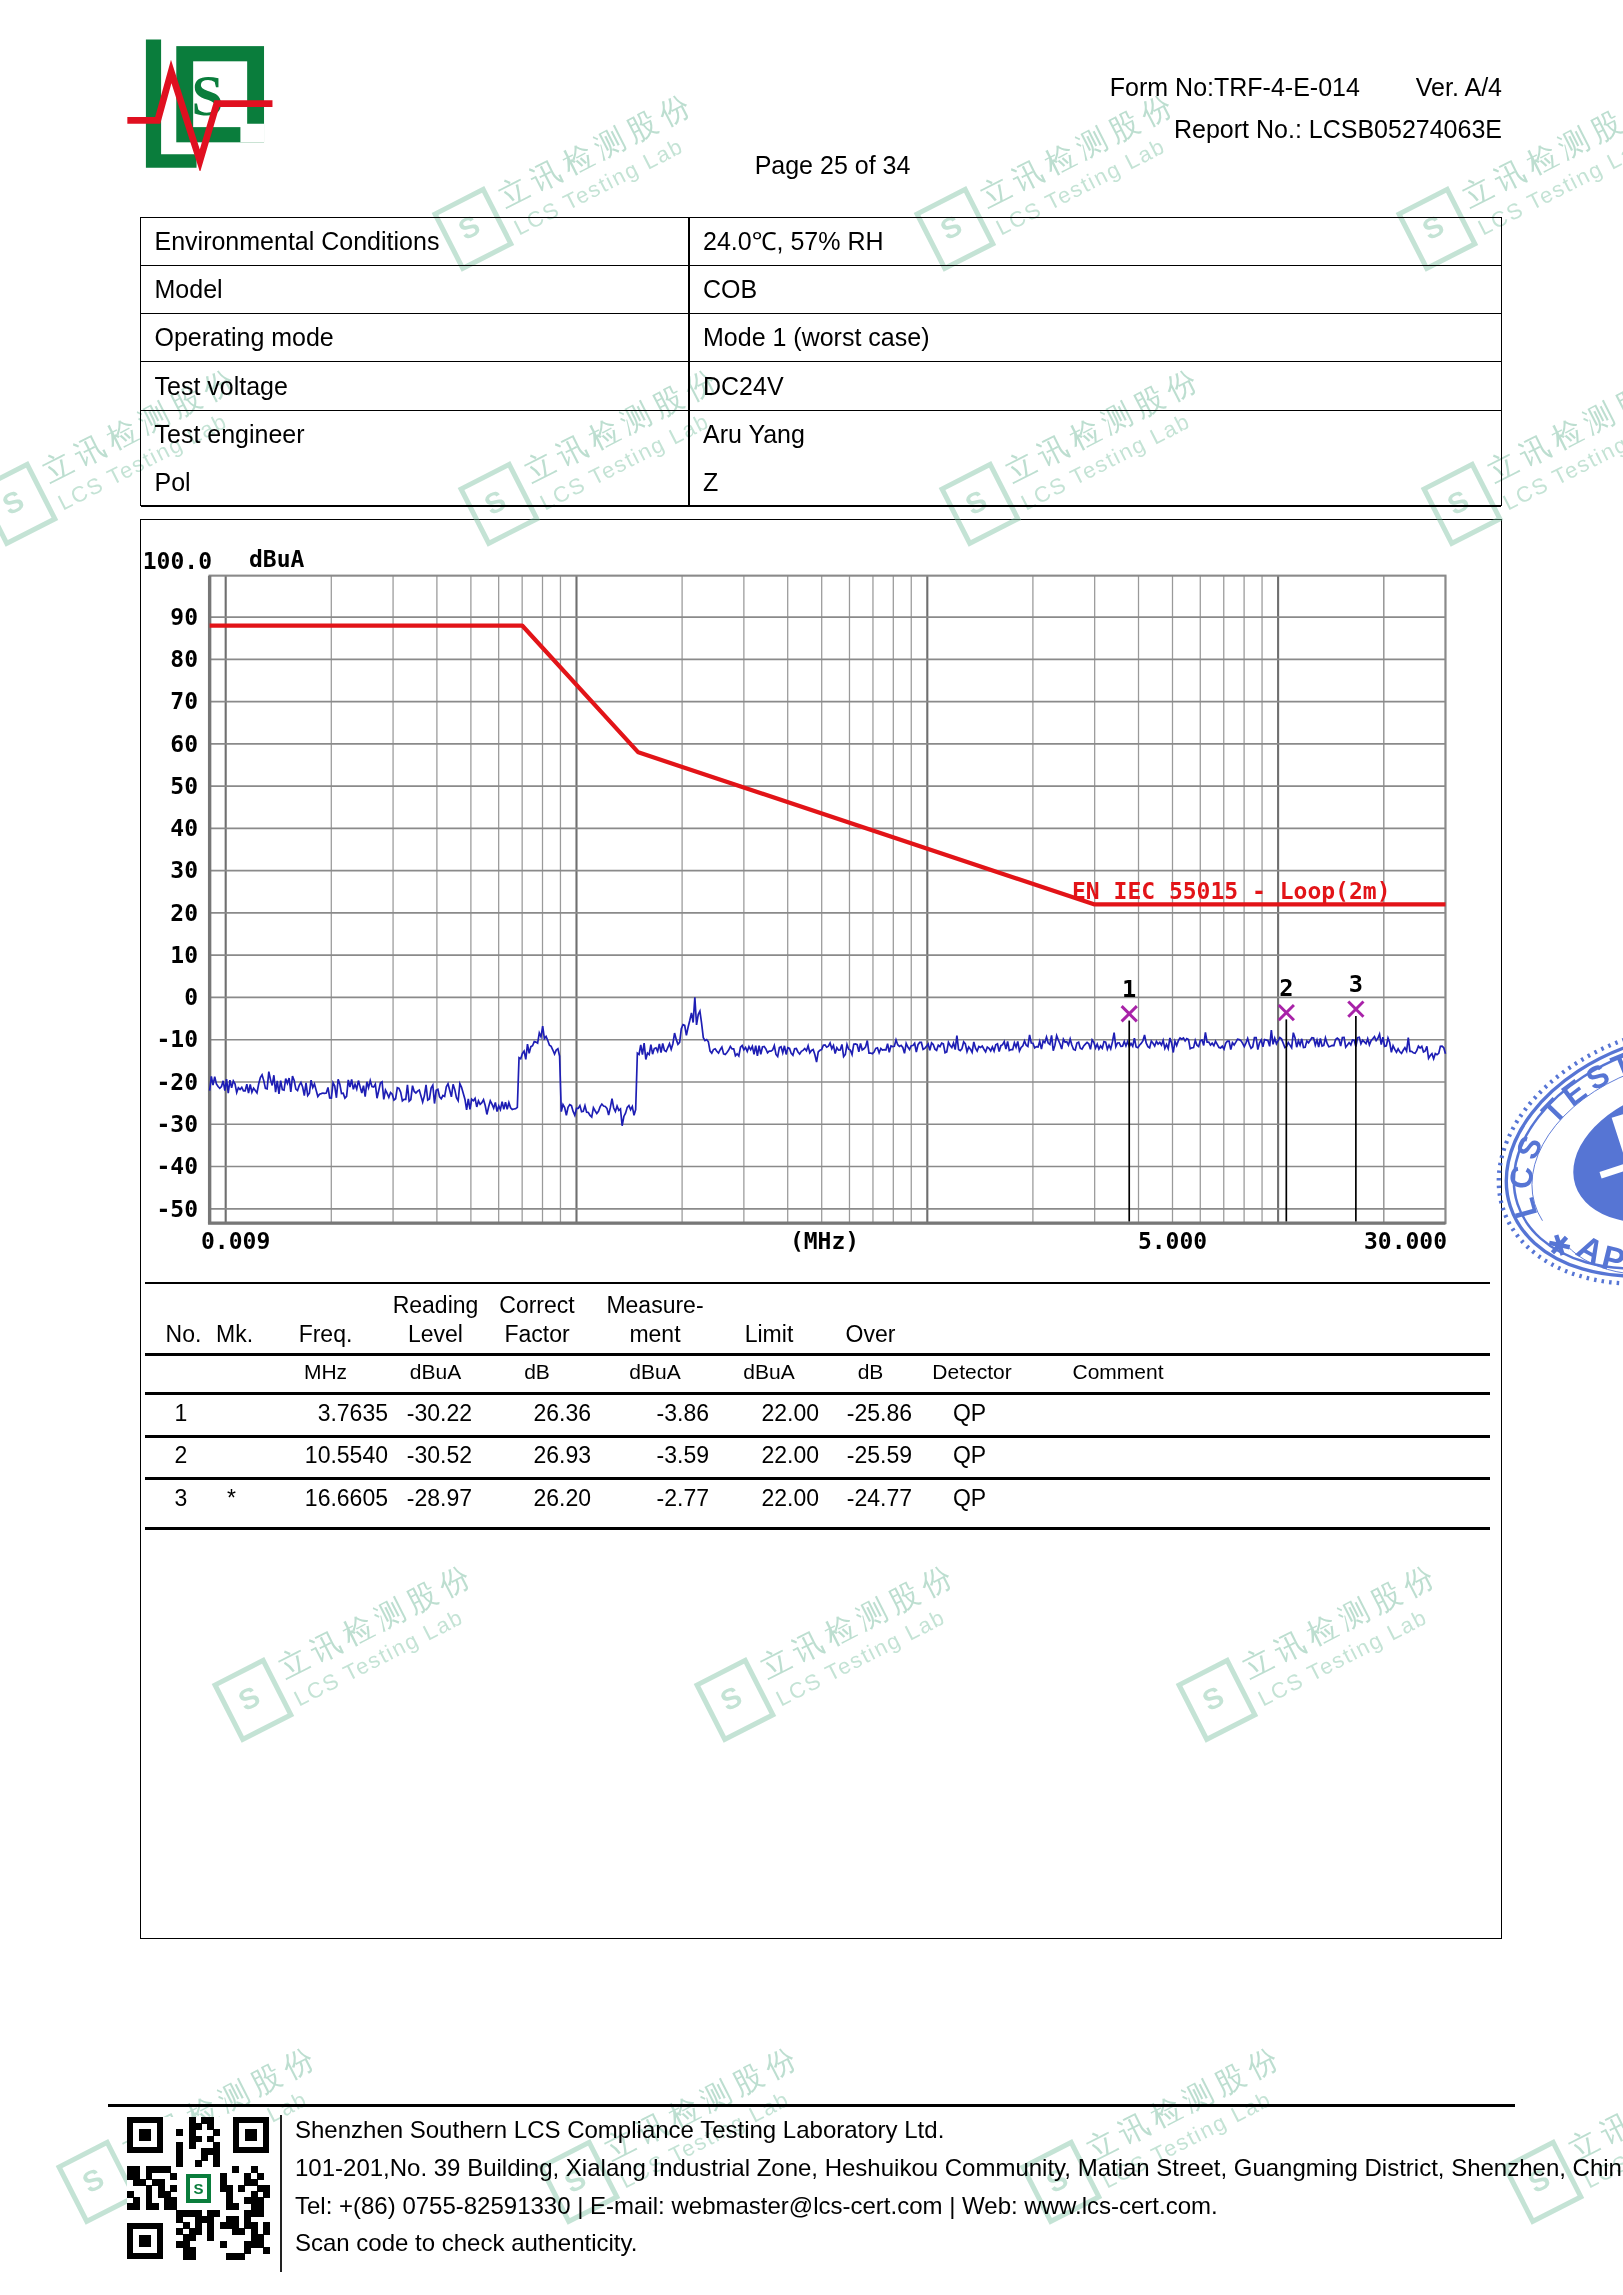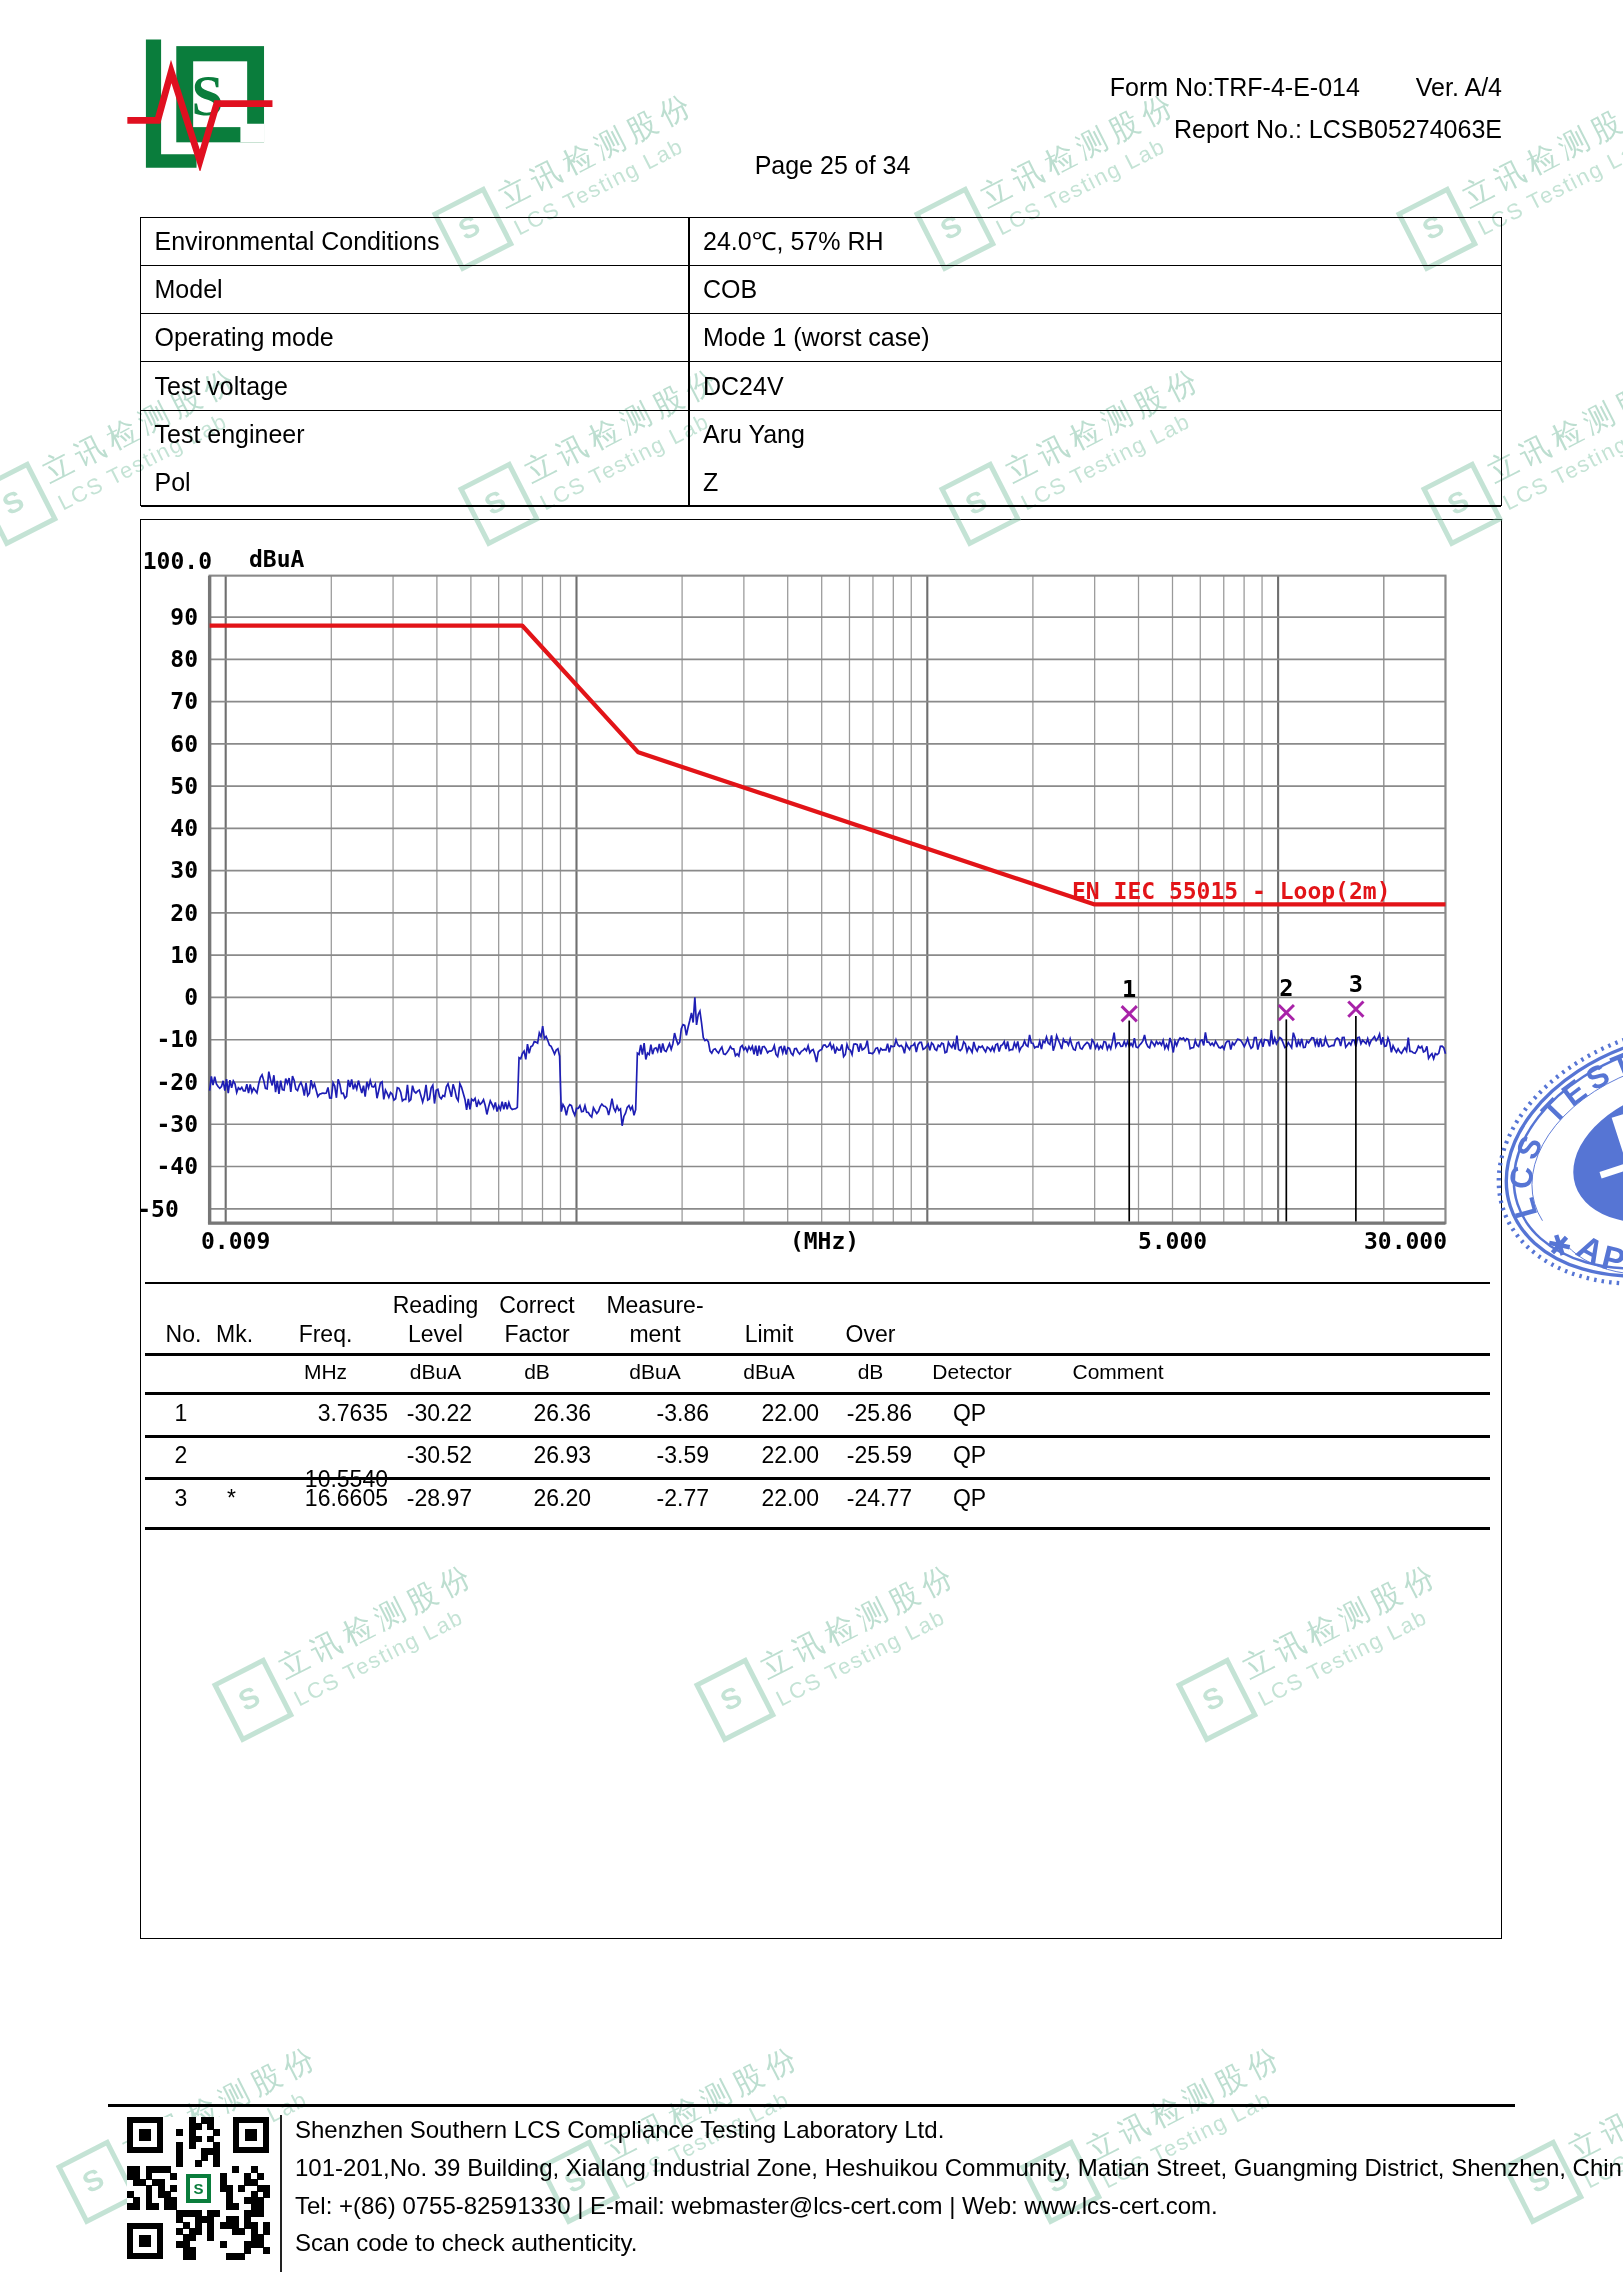--- a/index.html
+++ b/index.html
@@ -342,21 +342,21 @@
       <div class="ytick cfont" style="left: 118px; top: 773px;">50</div>
       <div class="ytick cfont" style="left: 118px; top: 815px;">40</div>
       <div class="ytick cfont" style="left: 118px; top: 857px;">30</div>
       <div class="ytick cfont" style="left: 118px; top: 900px;">20</div>
       <div class="ytick cfont" style="left: 118px; top: 942px;">10</div>
       <div class="ytick cfont" style="left: 118px; top: 984px;">0</div>
       <div class="ytick cfont" style="left: 118px; top: 1026px;">-10</div>
       <div class="ytick cfont" style="left: 118px; top: 1069px;">-20</div>
       <div class="ytick cfont" style="left: 118px; top: 1111px;">-30</div>
       <div class="ytick cfont" style="left: 118px; top: 1153px;">-40</div>
-      <div class="ytick cfont" style="left: 118px; top: 1196px; text-align: center;">-50</div>
+      <div class="ytick cfont" style="left: 118px; top: 1196px;">-50</div>
     </div>
   <div id="xTicks">
       <div class="xtick cfont" style="left: 201px;">0.009</div>
       <div class="xtick cfont" style="left: 740px; width: 169px; text-align: center;">(MHz)</div>
       <div class="xtick cfont" style="left: 1088px; width: 169px; text-align: center;">5.000</div>
       <div class="xtick cfont" style="left: 1321px; width: 169px; text-align: center;">30.000</div>
     </div>
   <div id="limitLabel" class="cfont">EN IEC 55015 - Loop(2m)</div>
 
   <div id="measTable">
@@ -387,21 +387,21 @@
       <div class="mcell munit" style="left: 1027px; top: 1360px; width: 182px; text-align: center;">Comment</div>
       <div class="mcell" style="left: 156px; top: 1400px; width: 50px; text-align: center; padding-right: 0px;">1</div>
       <div class="mcell" style="left: 258px; top: 1400px; width: 130px; text-align: right; padding-right: 5px;">3.7635</div>
       <div class="mcell" style="left: 393px; top: 1400px; width: 79px; text-align: right; padding-right: 5px;">-30.22</div>
       <div class="mcell" style="left: 478px; top: 1400px; width: 113px; text-align: right; padding-right: 5px;">26.36</div>
       <div class="mcell" style="left: 596px; top: 1400px; width: 113px; text-align: right; padding-right: 5px;">-3.86</div>
       <div class="mcell" style="left: 714px; top: 1400px; width: 105px; text-align: right; padding-right: 5px;">22.00</div>
       <div class="mcell" style="left: 824px; top: 1400px; width: 88px; text-align: right; padding-right: 5px;">-25.86</div>
       <div class="mcell" style="left: 917px; top: 1400px; width: 105px; text-align: center; padding-right: 0px;">QP</div>
       <div class="mcell" style="left: 156px; top: 1442px; width: 50px; text-align: center; padding-right: 0px;">2</div>
-      <div class="mcell" style="left: 258px; top: 1442px; width: 130px; text-align: right; padding-right: 5px; margin-top: 24px;">10.5540</div>
+      <div class="mcell" style="left: 258px; top: 1442px; width: 130px; text-align: right; padding-right: 5px;">10.5540</div>
       <div class="mcell" style="left: 393px; top: 1442px; width: 79px; text-align: right; padding-right: 5px;">-30.52</div>
       <div class="mcell" style="left: 478px; top: 1442px; width: 113px; text-align: right; padding-right: 5px;">26.93</div>
       <div class="mcell" style="left: 596px; top: 1442px; width: 113px; text-align: right; padding-right: 5px;">-3.59</div>
       <div class="mcell" style="left: 714px; top: 1442px; width: 105px; text-align: right; padding-right: 5px;">22.00</div>
       <div class="mcell" style="left: 824px; top: 1442px; width: 88px; text-align: right; padding-right: 5px;">-25.59</div>
       <div class="mcell" style="left: 917px; top: 1442px; width: 105px; text-align: center; padding-right: 0px;">QP</div>
       <div class="mcell" style="left: 156px; top: 1485px; width: 50px; text-align: center; padding-right: 0px;">3</div>
       <div class="mcell" style="left: 211px; top: 1485px; width: 41px; text-align: center; padding-right: 0px;">*</div>
       <div class="mcell" style="left: 258px; top: 1485px; width: 130px; text-align: right; padding-right: 5px;">16.6605</div>
       <div class="mcell" style="left: 393px; top: 1485px; width: 79px; text-align: right; padding-right: 5px;">-28.97</div>

